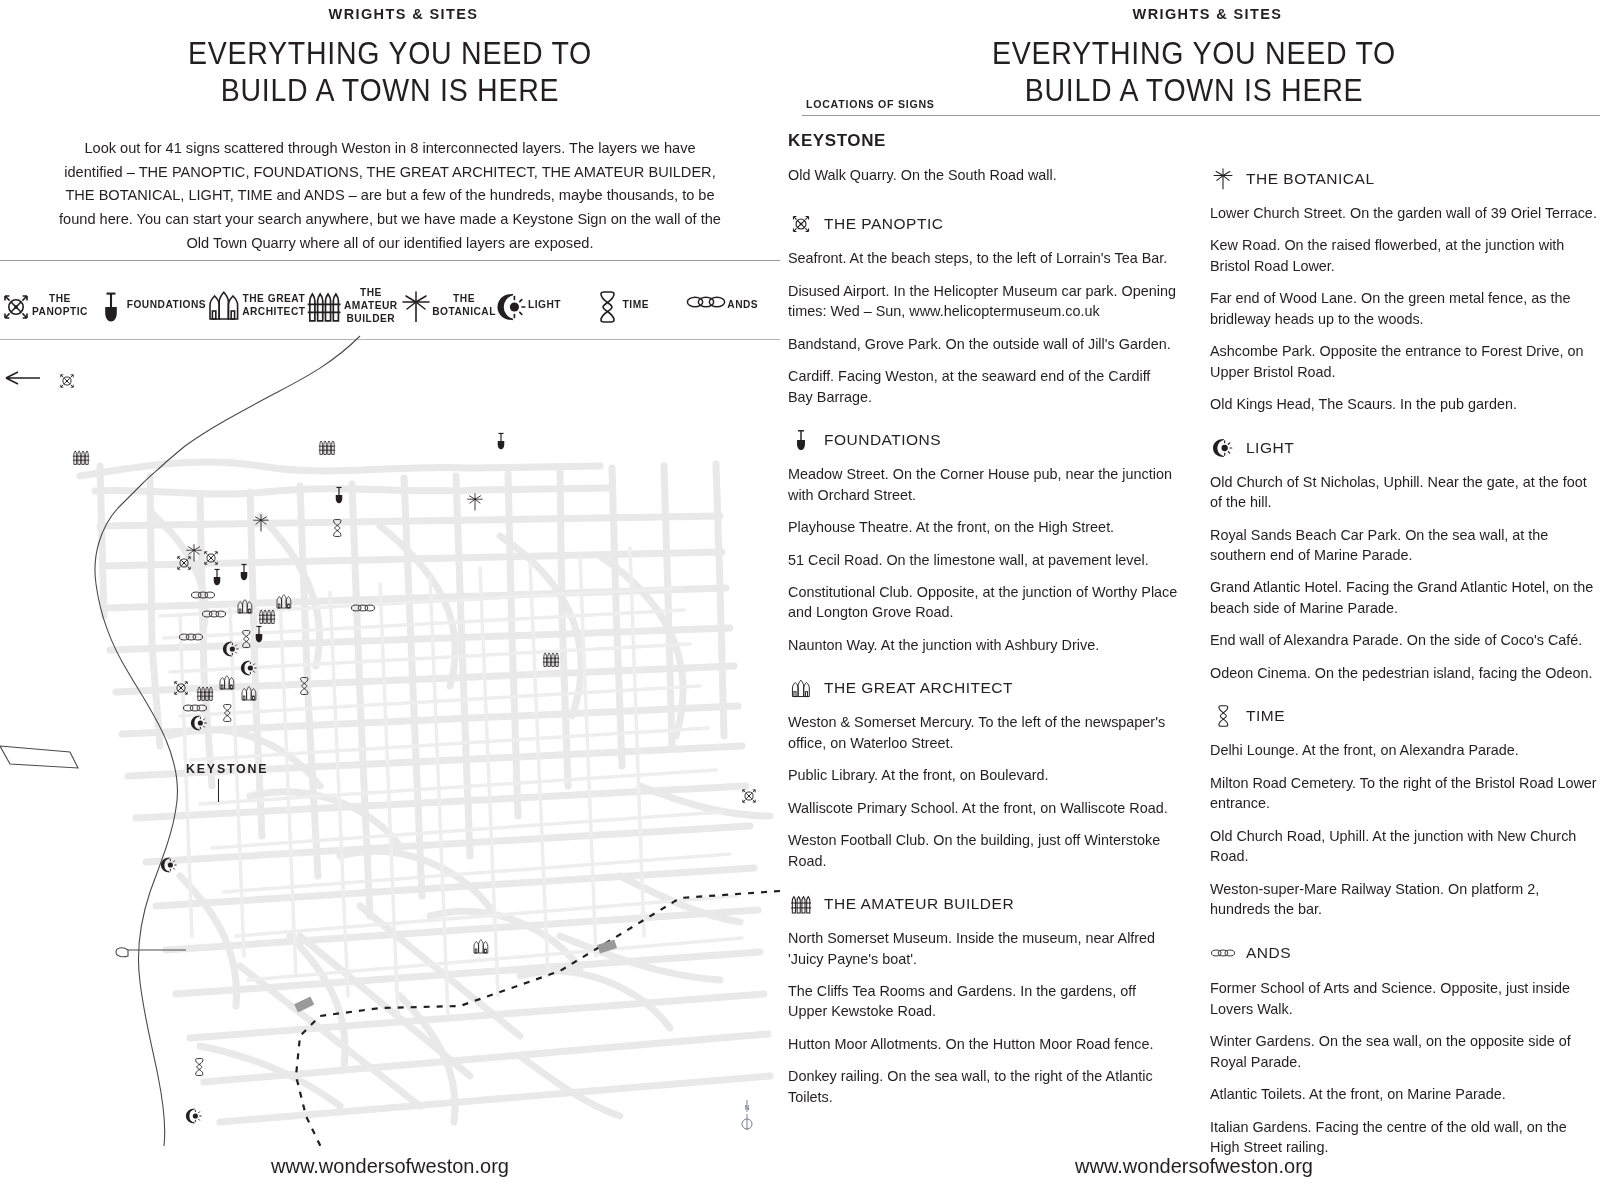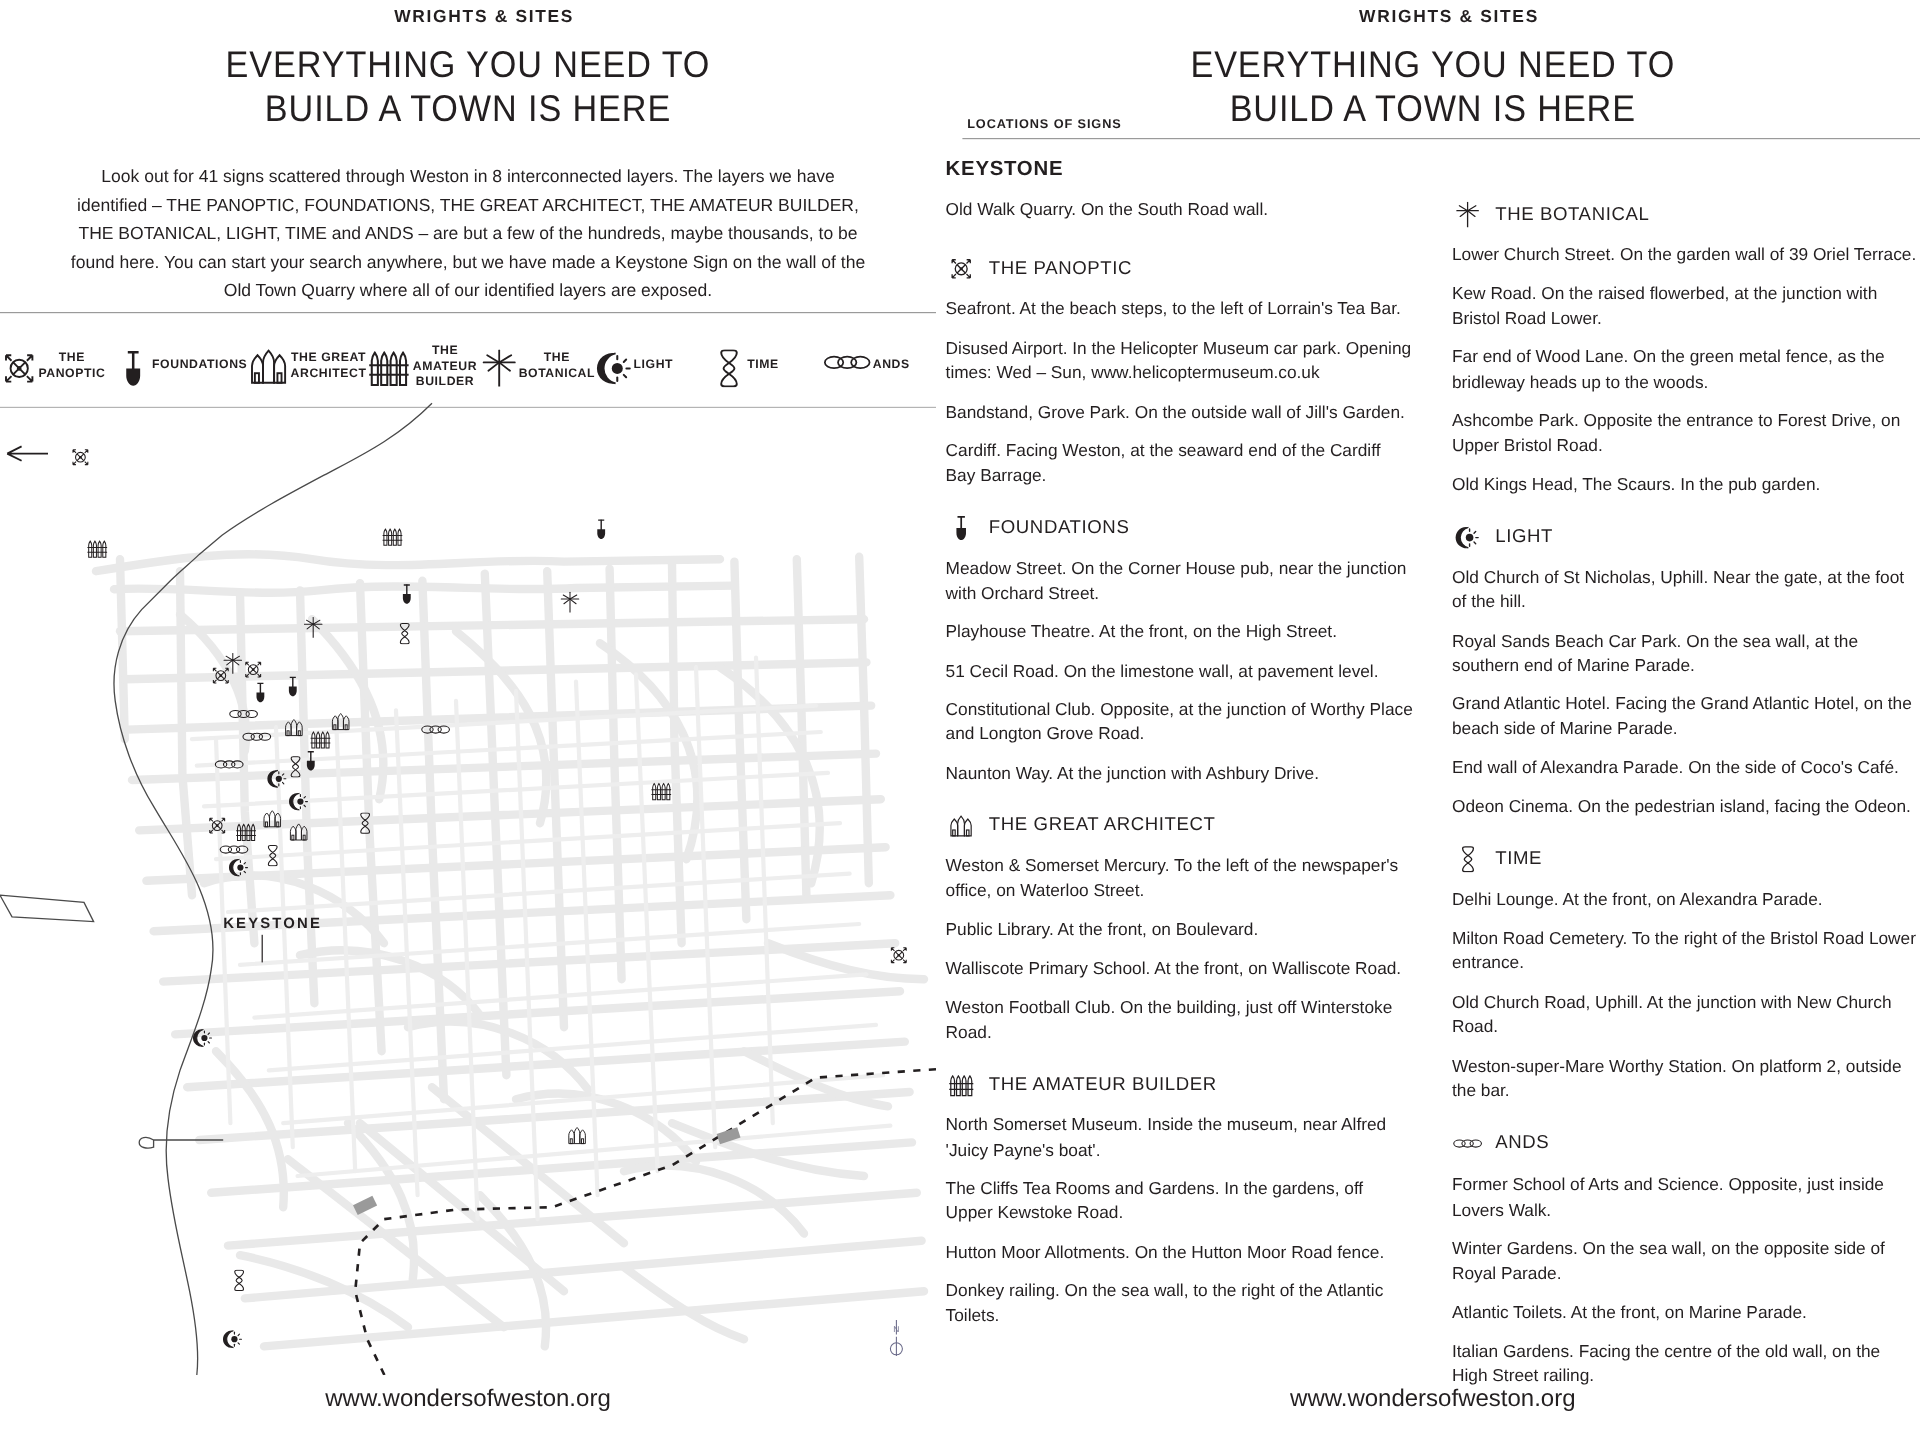--- a/index.html
+++ b/index.html
@@ -908,21 +908,21 @@
                 <div class="si">
                   <svg width="22" height="22" viewBox="0 0 32 32">
                     <path d="M10 3 C10 10 21 12.5 21 16 C21 19.5 10 22 10 29 C10 30.6 11.4 31 13 31 L20 31 C21.6 31 23 30.6 23 29 C23 22 12 19.5 12 16 C12 12.5 23 10 23 3 C23 1.4 21.6 1 20 1 L13 1 C11.4 1 10 1.4 10 3 Z" class="st"></path>
                   </svg>
                 </div>
                 <div class="sect-title">TIME</div>
               </div>
               <div class="entry">Delhi Lounge. At the front, on Alexandra Parade.</div>
               <div class="entry">Milton Road Cemetery. To the right of the Bristol Road Lower entrance.</div>
               <div class="entry">Old Church Road, Uphill. At the junction with New Church Road.</div>
-              <div class="entry">Weston-super-Mare Worthy Station. On platform 2, outside the bar.</div>
+              <div class="entry">Weston-super-Mare Railway Station. On platform 2, hundreds the bar.</div>
             </div>
             <div class="sect">
               <div class="sect-head">
                 <div class="si">
                   <svg width="28" height="28" viewBox="0 0 46 32">
                     <ellipse cx="11" cy="16" rx="8.4" ry="5.2" class="st"></ellipse>
                     <ellipse cx="23" cy="16" rx="8.4" ry="5.2" class="st"></ellipse>
                     <ellipse cx="35" cy="16" rx="8.4" ry="5.2" class="st"></ellipse>
                   </svg>
                 </div>

